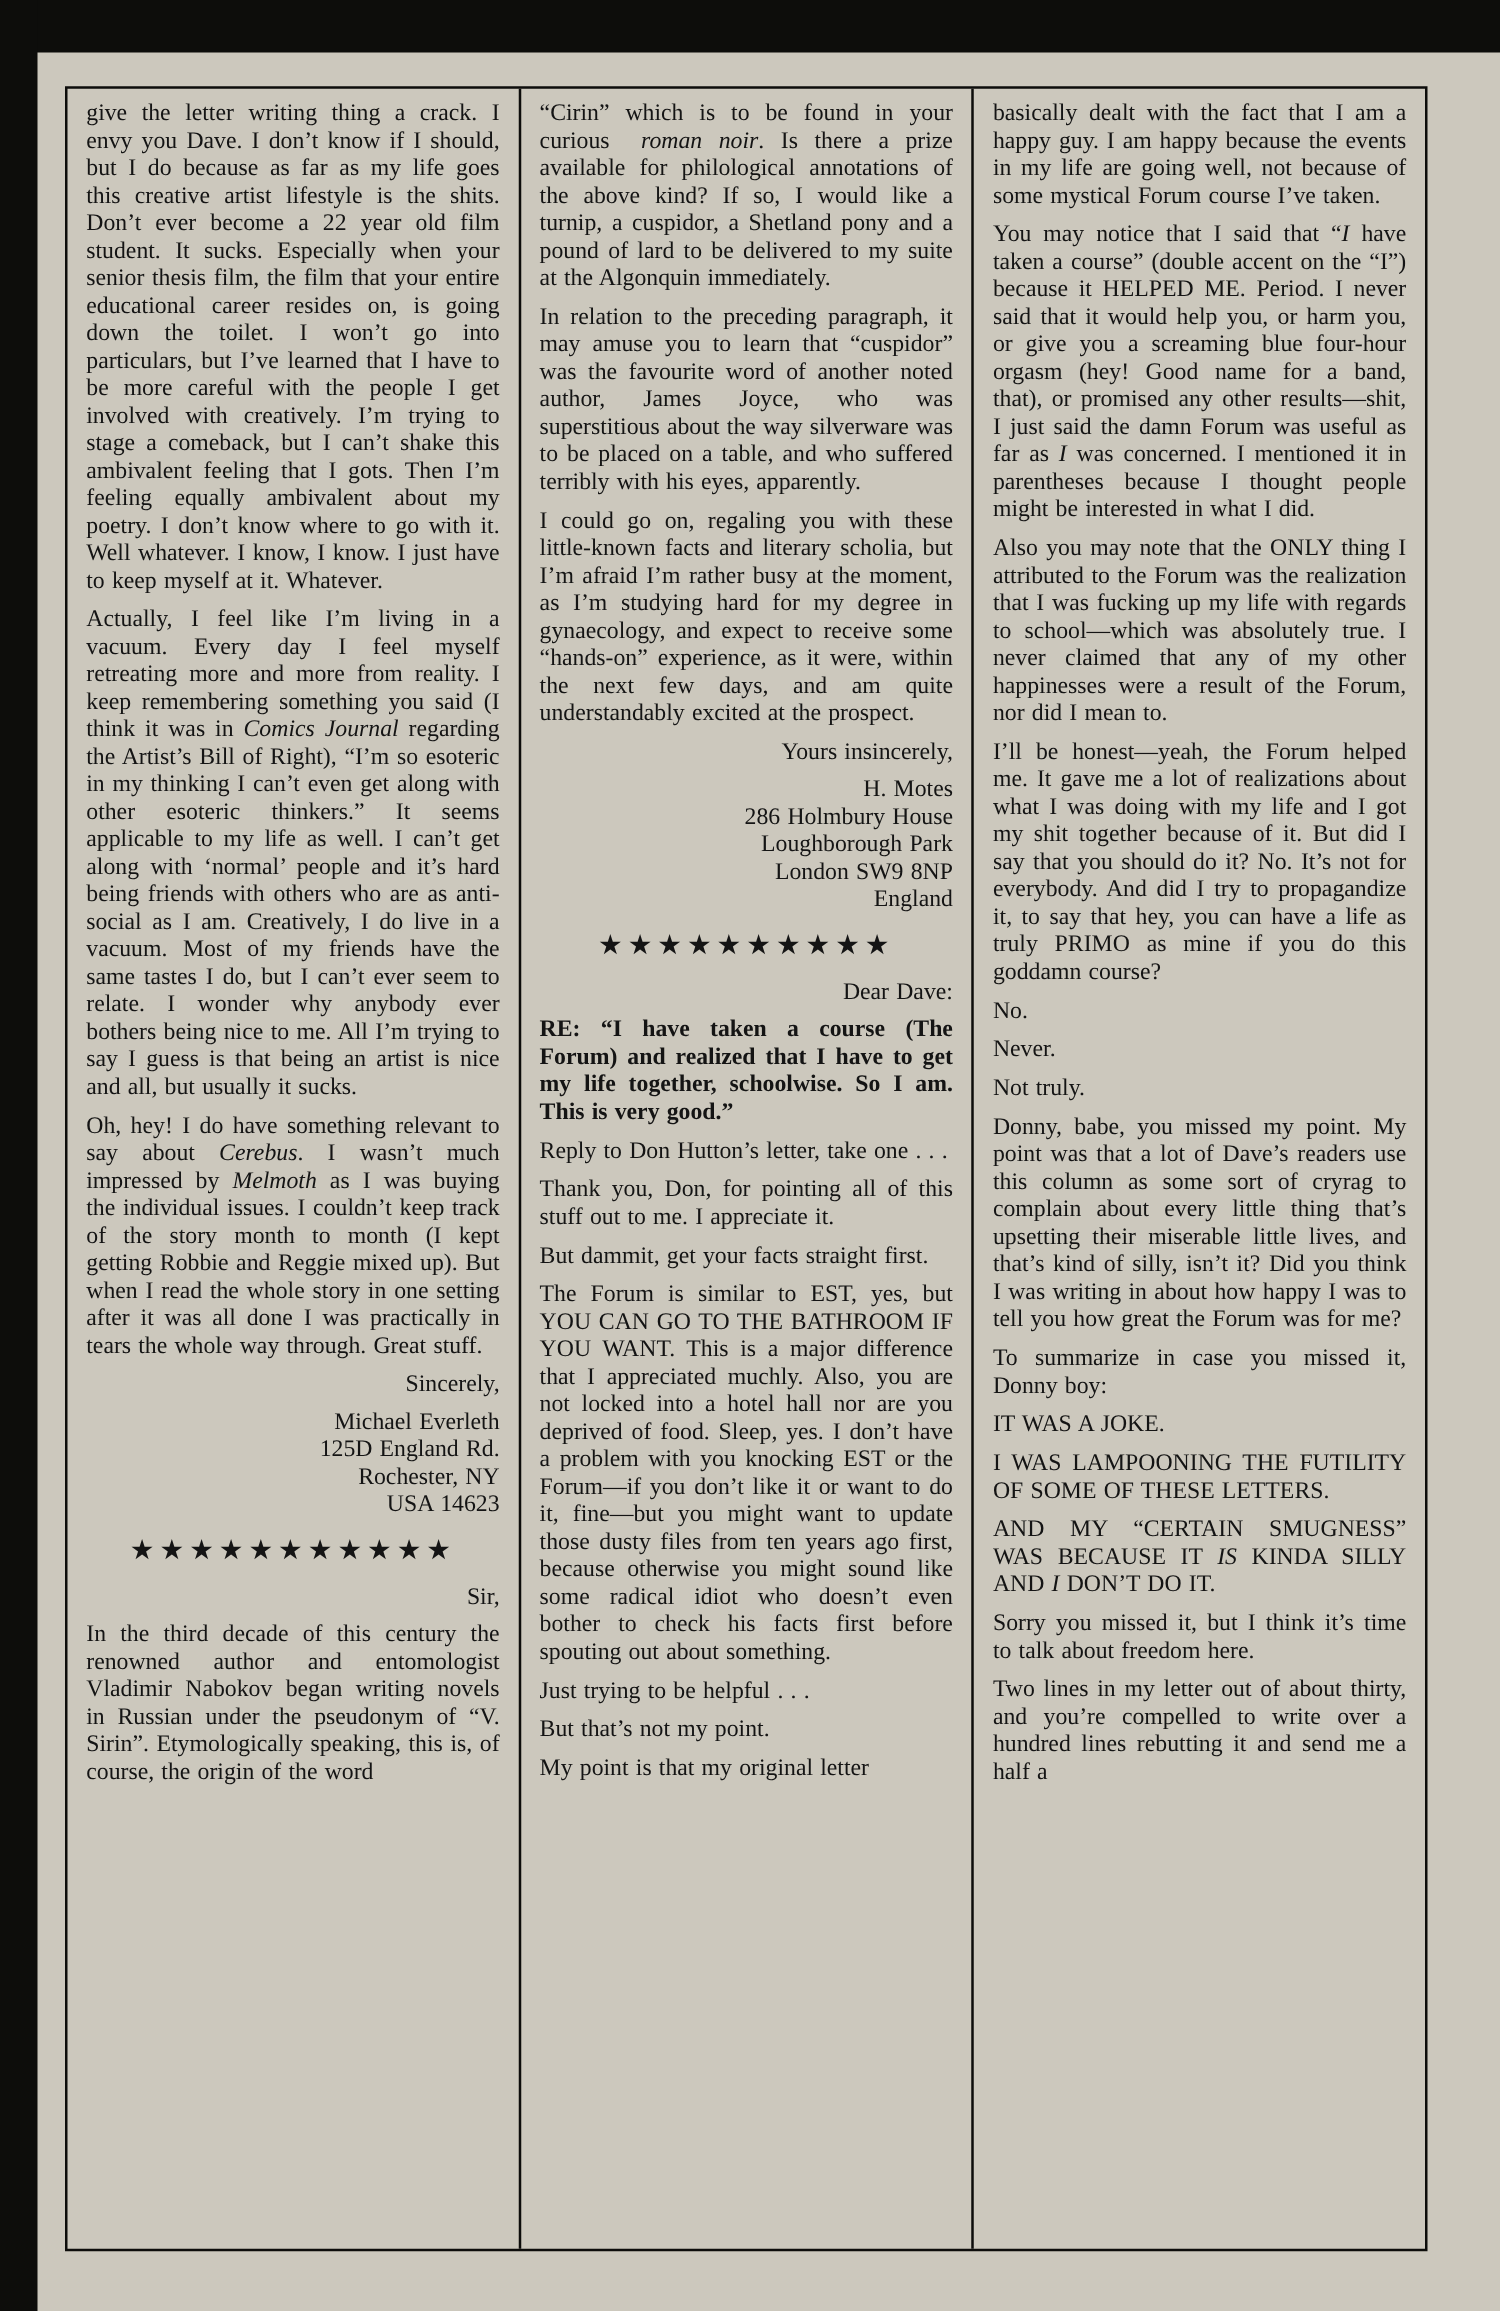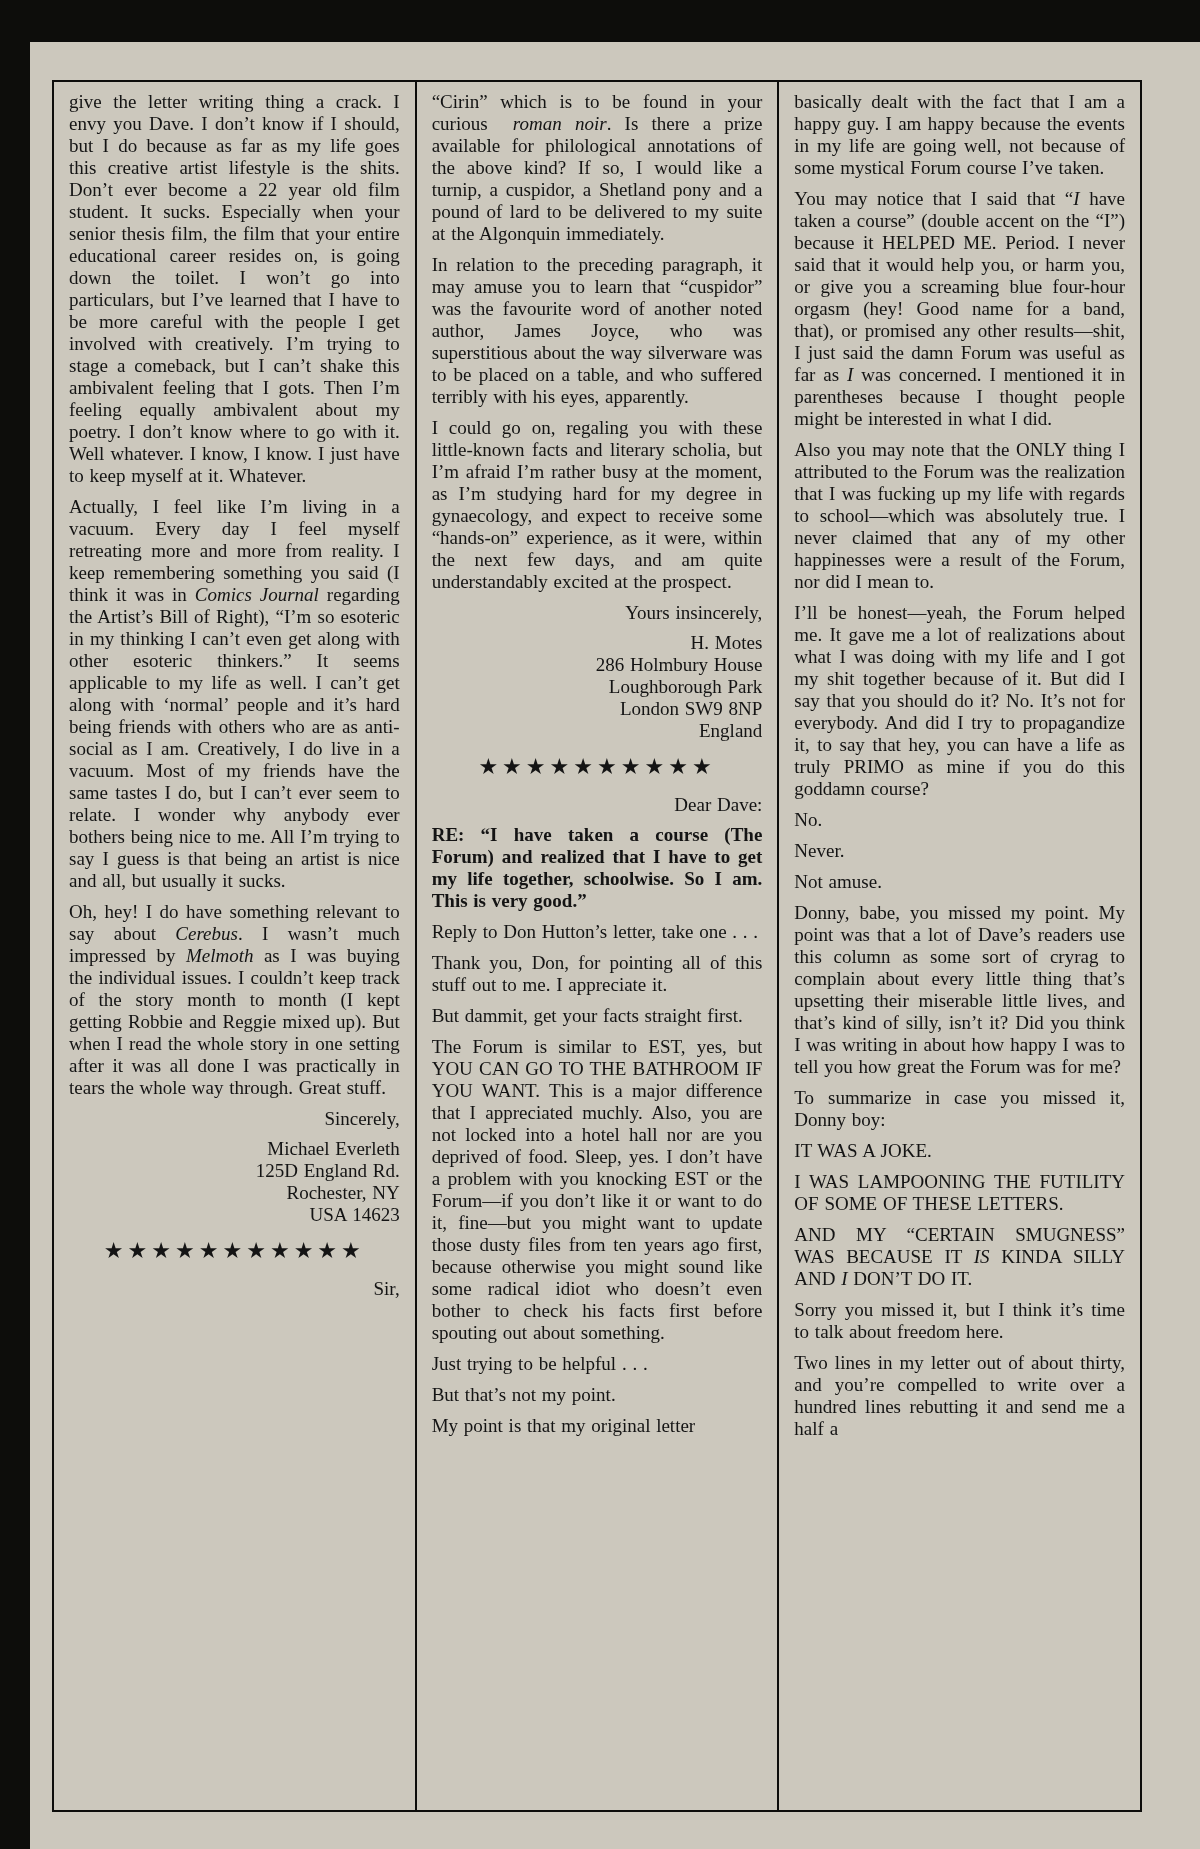--- a/index.html
+++ b/index.html
@@ -16,21 +16,21 @@
     width: 100%; height: 42px;
     background: var(--frame, #0d0d0b);
   }
   .band-left {
     position: absolute; top: 0; left: 0;
     width: 30px; height: 100%;
     background: var(--frame, #0d0d0b);
   }
   .text-frame {
     position: absolute;
-    left: 52px; top: 80px;
+    left: 52px; top: 69px;
     width: 1090px; height: 1732px;
     border: 2px solid var(--frame, #0d0d0b);
     box-sizing: border-box;
     display: flex;
     background: var(--bg, #ccc8bd);
   }
   .col {
     flex: 1 1 0;
     padding: 9px 15px 6px;
     box-sizing: border-box;
@@ -69,20 +69,21 @@
         <p class="p"><span>give the letter writing thing a crack. I envy you Dave. I don’t know if I should, but I do because as far as my life goes this creative artist lifestyle is the shits. Don’t ever become a 22 year old film student. It sucks. Especially when your senior thesis film, the film that your entire educational career resides on, is going down the toilet. I won’t go into particulars, but I’ve learned that I have to be more careful with the people I get involved with creatively. I’m trying to stage a comeback, but I can’t shake this ambivalent feeling that I gots. Then I’m feeling equally ambivalent about my poetry. I don’t know where to go with it. Well whatever. I know, I know. I just have to keep myself at it. Whatever.</span></p>
         <p class="p"><span>Actually, I feel like I’m living in a vacuum. Every day I feel myself retreating more and more from reality. I keep remembering something you said (I think it was in </span><span style="font-style: italic;">Comics Journal</span><span> regarding the Artist’s Bill of Right), “I’m so esoteric in my thinking I can’t even get along with other esoteric thinkers.” It seems applicable to my life as well. I can’t get along with ‘normal’ people and it’s hard being friends with others who are as anti-social as I am. Creatively, I do live in a vacuum. Most of my friends have the same tastes I do, but I can’t ever seem to relate. I wonder why anybody ever bothers being nice to me. All I’m trying to say I guess is that being an artist is nice and all, but usually it sucks.</span></p>
         <p class="p"><span>Oh, hey! I do have something relevant to say about </span><span style="font-style: italic;">Cerebus</span><span>. I wasn’t much impressed by </span><span style="font-style: italic;">Melmoth</span><span> as I was buying the individual issues. I couldn’t keep track of the story month to month (I kept getting Robbie and Reggie mixed up). But when I read the whole story in one setting after it was all done I was practically in tears the whole way through. Great stuff.</span></p>
         <p class="sig"><span>Sincerely,</span></p>
         <p class="addr"><span>Michael Everleth</span></p>
         <p class="addr"><span>125D England Rd.</span></p>
         <p class="addr"><span>Rochester, NY</span></p>
         <p class="addr"><span>USA 14623</span></p>
         <div class="stars">★★★★★★★★★★★</div>
         <p class="sig"><span>Sir,</span></p>
+        <p class="p"><span>In the third decade of this century the renowned author and entomologist Vladimir Nabokov began writing novels in Russian under the pseudonym of “V. Sirin”. Etymologically speaking, this is, of course, the origin of the word</span></p>
       </div>
     <div class="col">
         <p class="p"><span>“Cirin” which is to be found in your curious </span><span style="font-style: italic; margin-left: 12px;">roman noir</span><span>. Is there a prize available for philological annotations of the above kind? If so, I would like a turnip, a cuspidor, a Shetland pony and a pound of lard to be delivered to my suite at the Algonquin immediately.</span></p>
         <p class="p"><span>In relation to the preceding paragraph, it may amuse you to learn that “cuspidor” was the favourite word of another noted author, James Joyce, who was superstitious about the way silverware was to be placed on a table, and who suffered terribly with his eyes, apparently.</span></p>
         <p class="p"><span>I could go on, regaling you with these little-known facts and literary scholia, but I’m afraid I’m rather busy at the moment, as I’m studying hard for my degree in gynaecology, and expect to receive some “hands-on” experience, as it were, within the next few days, and am quite understandably excited at the prospect.</span></p>
         <p class="sig"><span>Yours insincerely,</span></p>
         <p class="addr"><span>H. Motes</span></p>
         <p class="addr"><span>286 Holmbury House</span></p>
         <p class="addr"><span>Loughborough Park</span></p>
         <p class="addr"><span>London SW9 8NP</span></p>
@@ -98,21 +99,21 @@
         <p class="p"><span>But that’s not my point.</span></p>
         <p class="p"><span>My point is that my original letter</span></p>
       </div>
     <div class="col">
         <p class="p"><span>basically dealt with the fact that I am a happy guy. I am happy because the events in my life are going well, not because of some mystical Forum course I’ve taken.</span></p>
         <p class="p"><span>You may notice that I said that “</span><span style="font-style: italic;">I</span><span> have taken a course” (double accent on the “I”) because it HELPED ME. Period. I never said that it would help you, or harm you, or give you a screaming blue four-hour orgasm (hey! Good name for a band, that), or promised any other results—shit, I just said the damn Forum was useful as far as </span><span style="font-style: italic;">I</span><span> was concerned. I mentioned it in parentheses because I thought people might be interested in what I did.</span></p>
         <p class="p"><span>Also you may note that the ONLY thing I attributed to the Forum was the realization that I was fucking up my life with regards to school—which was absolutely true. I never claimed that any of my other happinesses were a result of the Forum, nor did I mean to.</span></p>
         <p class="p"><span>I’ll be honest—yeah, the Forum helped me. It gave me a lot of realizations about what I was doing with my life and I got my shit together because of it. But did I say that you should do it? No. It’s not for everybody. And did I try to propagandize it, to say that hey, you can have a life as truly PRIMO as mine if you do this goddamn course?</span></p>
         <p class="p"><span>No.</span></p>
         <p class="p"><span>Never.</span></p>
-        <p class="p"><span>Not amuse.</span></p>
+        <p class="p"><span>Not truly.</span></p>
         <p class="p"><span>Donny, babe, you missed my point. My point was that a lot of Dave’s readers use this column as some sort of cryrag to complain about every little thing that’s upsetting their miserable little lives, and that’s kind of silly, isn’t it? Did you think I was writing in about how happy I was to tell you how great the Forum was for me?</span></p>
         <p class="p"><span>To summarize in case you missed it, Donny boy:</span></p>
         <p class="p"><span>IT WAS A JOKE.</span></p>
         <p class="p"><span>I WAS LAMPOONING THE FUTILITY OF SOME OF THESE LETTERS.</span></p>
         <p class="p"><span>AND MY “CERTAIN SMUGNESS” WAS BECAUSE IT </span><span style="font-style: italic;">IS</span><span> KINDA SILLY AND </span><span style="font-style: italic;">I</span><span> DON’T DO IT.</span></p>
         <p class="p"><span>Sorry you missed it, but I think it’s time to talk about freedom here.</span></p>
         <p class="p"><span>Two lines in my letter out of about thirty, and you’re compelled to write over a hundred lines rebutting it and send me a half a</span></p>
       </div>
   </div>
 </div>

